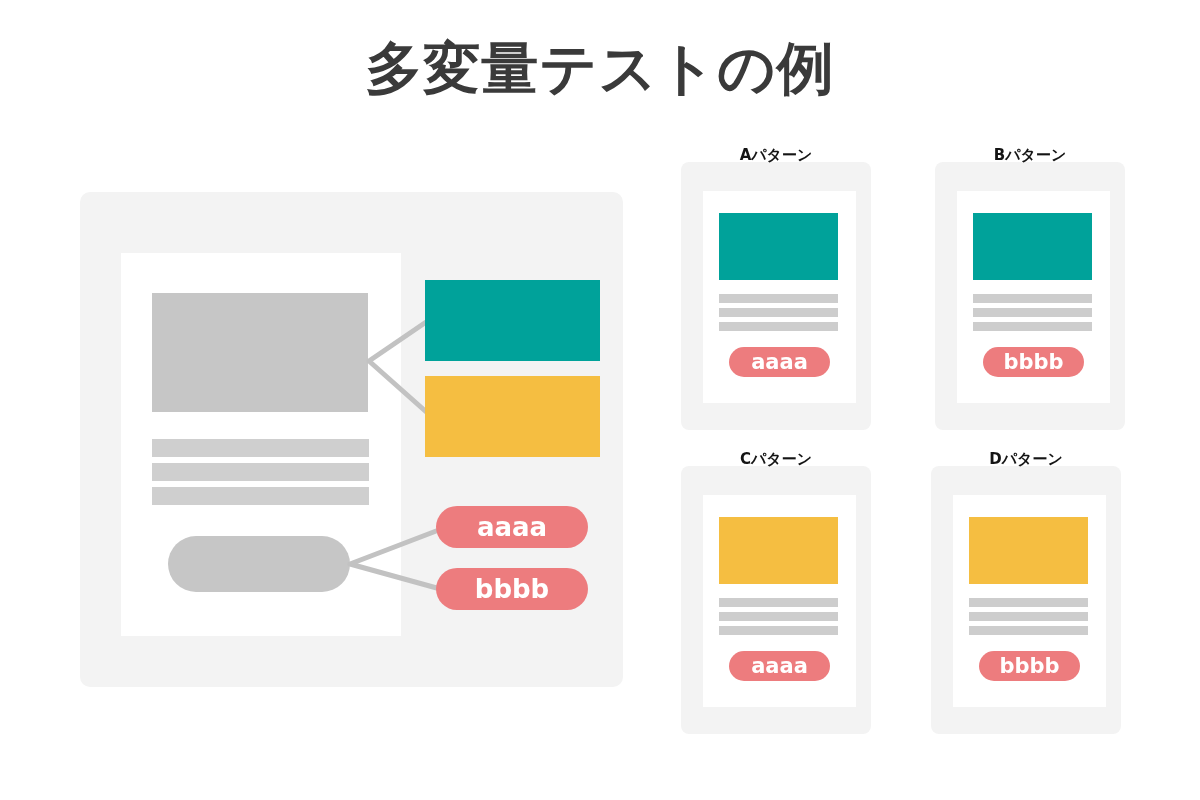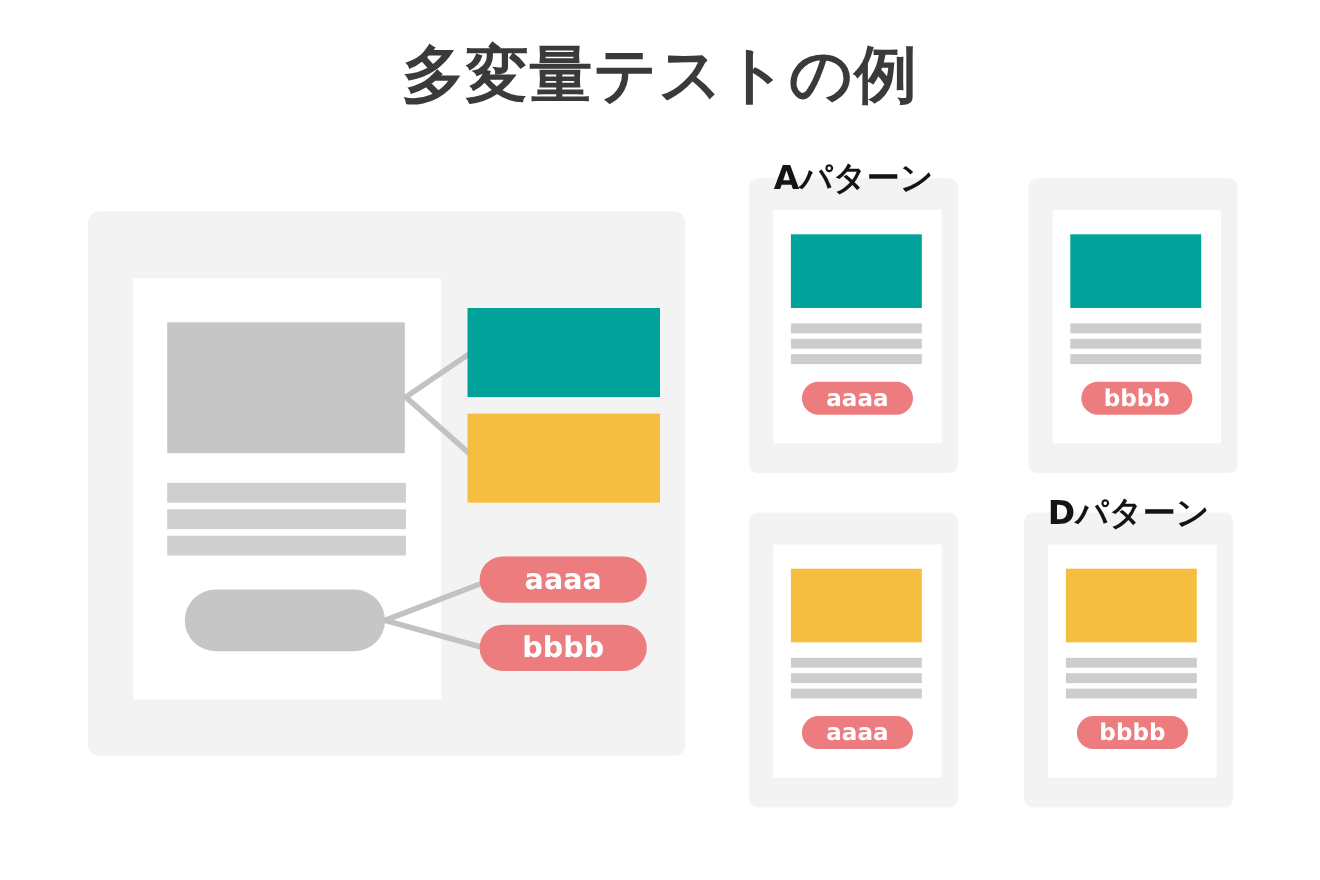--- a/index.html
+++ b/index.html
@@ -58,21 +58,21 @@
   .pattern {
     position: absolute; width: 190px; height: 268px;
     background: #f3f3f3; border-radius: 8px;
   }
   .pattern.pa { left: 681px; top: 162px; }
   .pattern.pb { left: 935px; top: 162px; }
   .pattern.pc { left: 681px; top: 466px; }
   .pattern.pd { left: 931px; top: 466px; }
   .pattern-label {
     position: absolute; left: 0; top: -14px; width: 100%;
-    text-align: center; font-size: 30px; font-weight: bold; color: #141414;
+    text-align: center; font-size: 15px; font-weight: bold; color: #141414;
     line-height: 1; white-space: nowrap;
   }
   .pattern-inner {
     position: absolute; left: 22px; top: 29px; width: 153px; height: 212px;
     background: #ffffff;
   }
   .pattern-image { position: absolute; left: 38px; top: 51px; width: 119px; height: 67px; }
   .pattern-line { position: absolute; left: 38px; width: 119px; height: 9px; background: #cdcdcd; }
   .pattern-line.l1 { top: 132px; }
   .pattern-line.l2 { top: 146px; }
@@ -122,31 +122,33 @@
     <div class="pattern-image" style="background: rgb(0, 162, 154);"></div>
     <div class="pattern-line l1"></div>
     <div class="pattern-line l2"></div>
     <div class="pattern-line l3"></div>
     <div class="pattern-button" style="background: rgb(237, 124, 126);">
       <span>aaaa</span>
     </div>
   </div>
 
   <div class="pattern pb">
+    <div class="pattern-label">Bパターン</div>
     <div class="pattern-inner"></div>
     <div class="pattern-image" style="background: rgb(0, 162, 154);"></div>
     <div class="pattern-line l1"></div>
     <div class="pattern-line l2"></div>
     <div class="pattern-line l3"></div>
     <div class="pattern-button" style="background: rgb(237, 124, 126);">
       <span>bbbb</span>
     </div>
   </div>
 
   <div class="pattern pc">
+    <div class="pattern-label">Cパターン</div>
     <div class="pattern-inner"></div>
     <div class="pattern-image" style="background: rgb(245, 190, 65);"></div>
     <div class="pattern-line l1"></div>
     <div class="pattern-line l2"></div>
     <div class="pattern-line l3"></div>
     <div class="pattern-button" style="background: rgb(237, 124, 126);">
       <span>aaaa</span>
     </div>
   </div>
 

